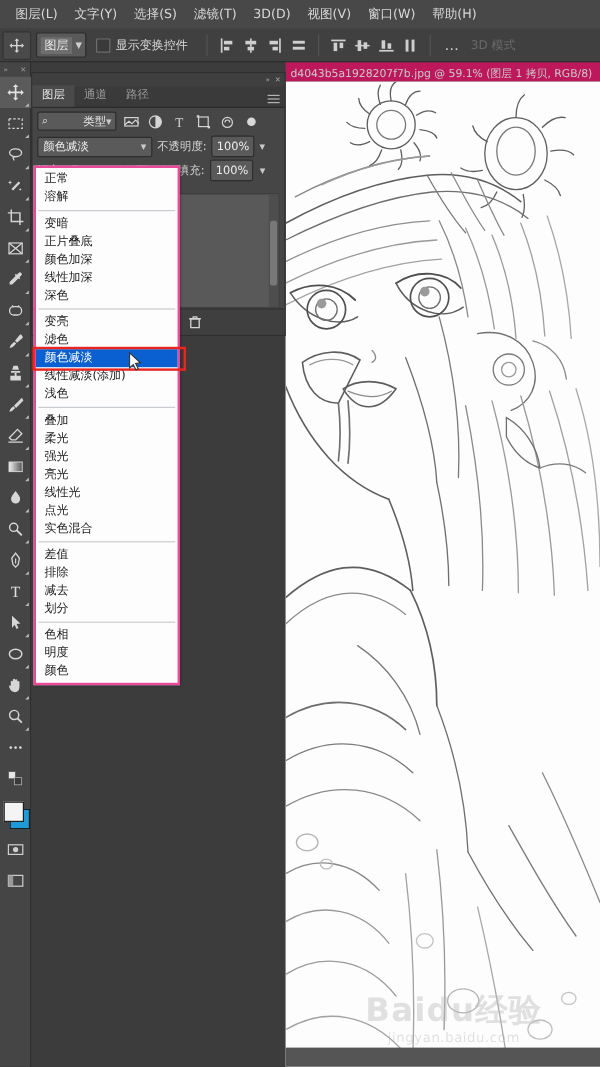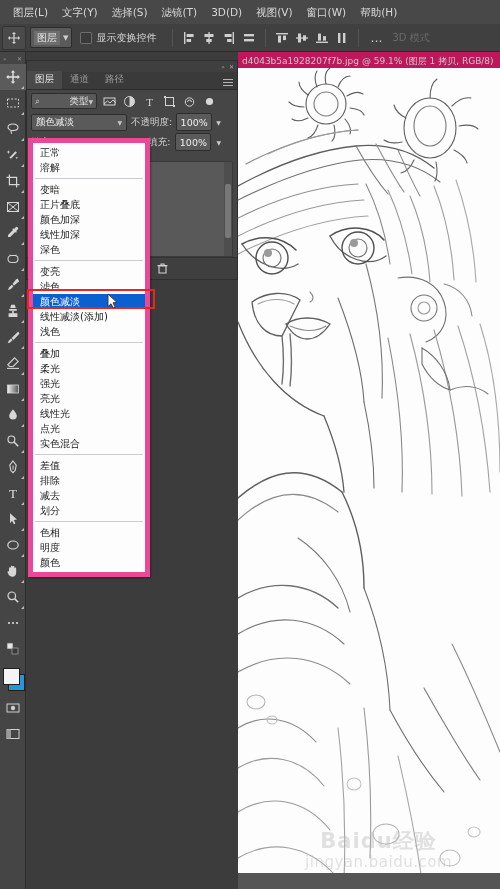--- a/index.html
+++ b/index.html
@@ -103,37 +103,37 @@
   .pn-list{position:absolute;left:4px;top:100px;right:4px;bottom:22px;background:#595959;border:1px solid #3a3a3a;}
   .pn-scroll{position:absolute;right:0;top:0;width:8px;bottom:0;background:#4e4e4e;}
   .pn-thumb{position:absolute;right:1px;top:22px;width:6px;height:54px;background:#787878;border-radius:2px;}
   .pn-foot{position:absolute;left:0;right:0;bottom:0;height:21px;background:#3f3f3f;
     display:flex;align-items:center;justify-content:center;gap:16px;border-top:1px solid #333;}
   .foot-ico{width:14px;height:14px;display:flex;align-items:center;justify-content:center;}
 
   
   .dropdown{
     position:absolute;left:28px;top:138px;width:122px;
-    background:#fdfdfd;border:5px solid #ec4899;box-sizing:border-box;
+    background:#fdfdfd;border:2px solid #ec4899;box-sizing:border-box;
     padding:2px 0;z-index:40;box-shadow:1px 1px 2px rgba(0,0,0,.35);
   }
   .dd-item{height:15px;line-height:15px;padding-left:7px;font-size:10px;color:#1a1a1a;white-space:nowrap;}
   .dd-item.hl{background:#0a60d0;color:#fff;}
   .dd-sep{height:1px;background:#c9ccd0;margin:3px 2px;}
 
   .redbox{
     position:absolute;left:27px;top:289px;width:128px;height:20px;
     border:2px solid #e8251f;box-sizing:border-box;z-index:60;pointer-events:none;
   }
   .cursor{position:absolute;left:107px;top:293px;z-index:70;}
 
   
   .wm{position:absolute;right:8px;bottom:18px;z-index:30;text-align:center;opacity:.42;}
-  .wm .big{font-size:21px;color:#b9b9b9;letter-spacing:1px;font-weight:bold;}
-  .wm .small{font-size:15px;color:#b9b9b9;letter-spacing:.5px;margin-top:-2px;}
+  .wm .big{font-size:27px;color:#b9b9b9;letter-spacing:1px;font-weight:bold;}
+  .wm .small{font-size:11px;color:#b9b9b9;letter-spacing:.5px;margin-top:-2px;}
   .botbar{position:absolute;left:238px;bottom:0;width:262px;height:16px;background:#555;z-index:25;}
 </style>
 </head>
 <body>
 
 <div id="app">
 
   <div class="menubar">
     <div class="mi">图层(L)</div>
     <div class="mi">文字(Y)</div>

